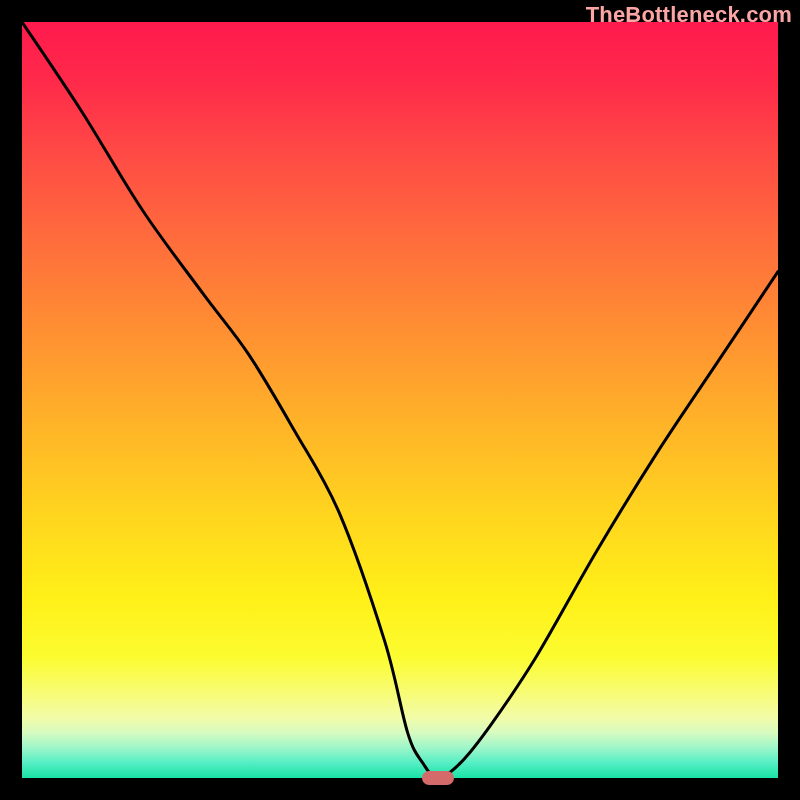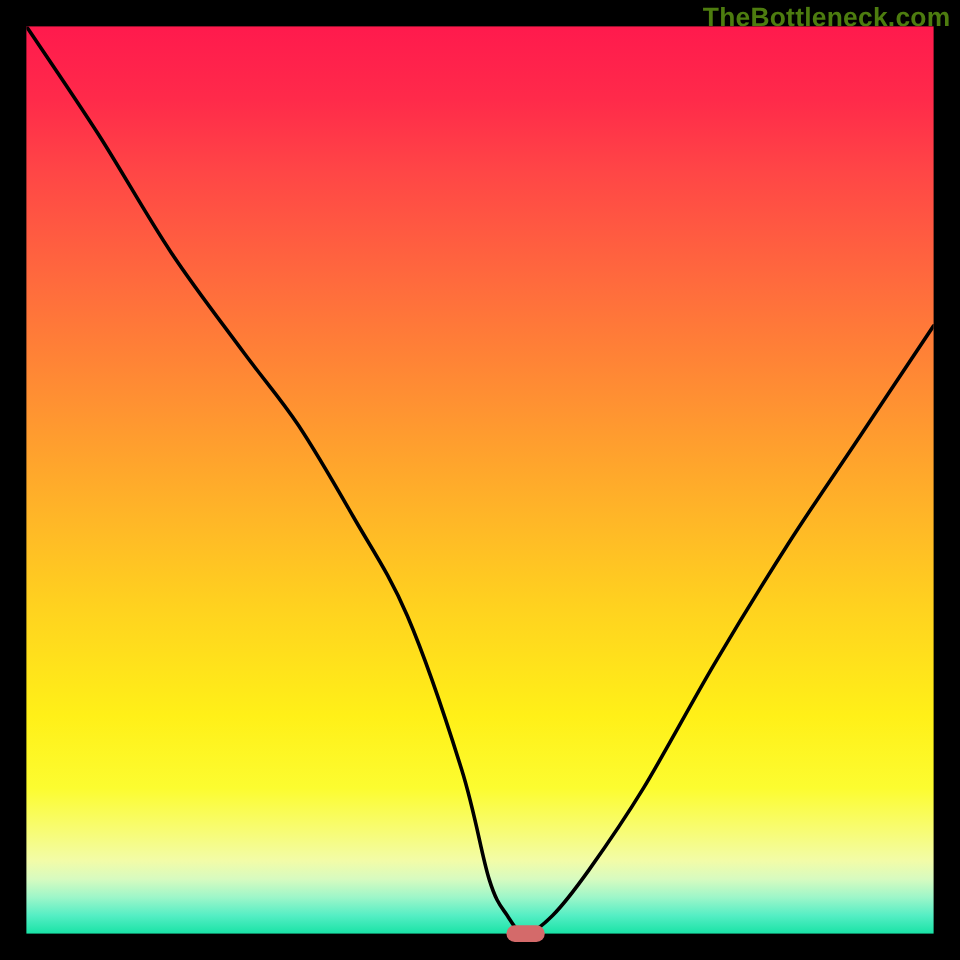--- a/index.html
+++ b/index.html
@@ -57,21 +57,21 @@
     border-radius: 7px;
     background: #d46a6a;
     transform: translate(-50%, -50%);
   }
   .attribution {
     position: absolute;
     top: 2px;
     right: 8px;
     font-size: 22px;
     font-weight: 600;
-    color: #4d7c0f;
+    color: #fca5a5;
     letter-spacing: 0.2px;
   }
 </style>
 </head>
 <body>
 
 <div class="frame">
   <div class="attribution">TheBottleneck.com</div>
 
   <div class="plot-area">

